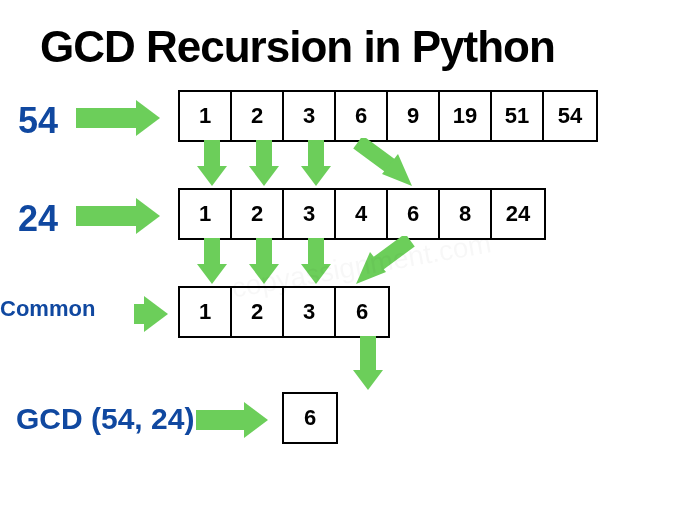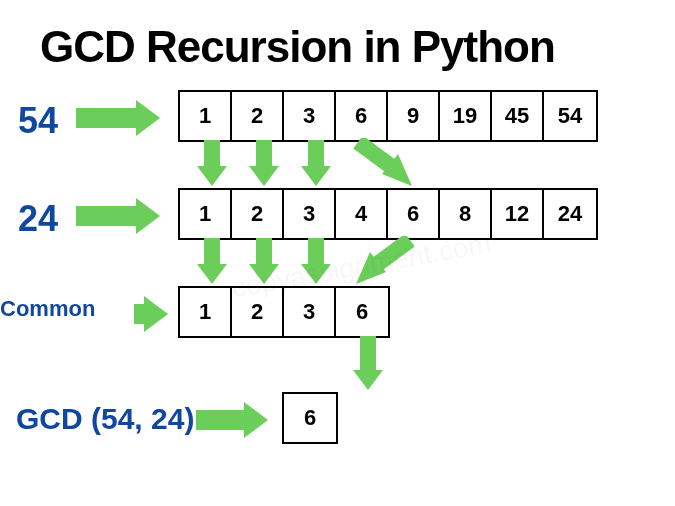--- a/index.html
+++ b/index.html
@@ -160,32 +160,31 @@
   <div class="head"></div>
 </div>
 
 <div class="cell-row row-54">
   <div class="cell">1</div>
   <div class="cell">2</div>
   <div class="cell">3</div>
   <div class="cell">6</div>
   <div class="cell">9</div>
   <div class="cell">19</div>
-  <div class="cell">45</div>
+  <div class="cell">51</div>
   <div class="cell">54</div>
 </div>
 
 <div class="cell-row row-24">
   <div class="cell">1</div>
   <div class="cell">2</div>
   <div class="cell">3</div>
   <div class="cell">4</div>
   <div class="cell">6</div>
   <div class="cell">8</div>
-  <div class="cell">12</div>
   <div class="cell">24</div>
 </div>
 
 <div class="cell-row row-common">
   <div class="cell">1</div>
   <div class="cell">2</div>
   <div class="cell">3</div>
   <div class="cell">6</div>
 </div>
 

